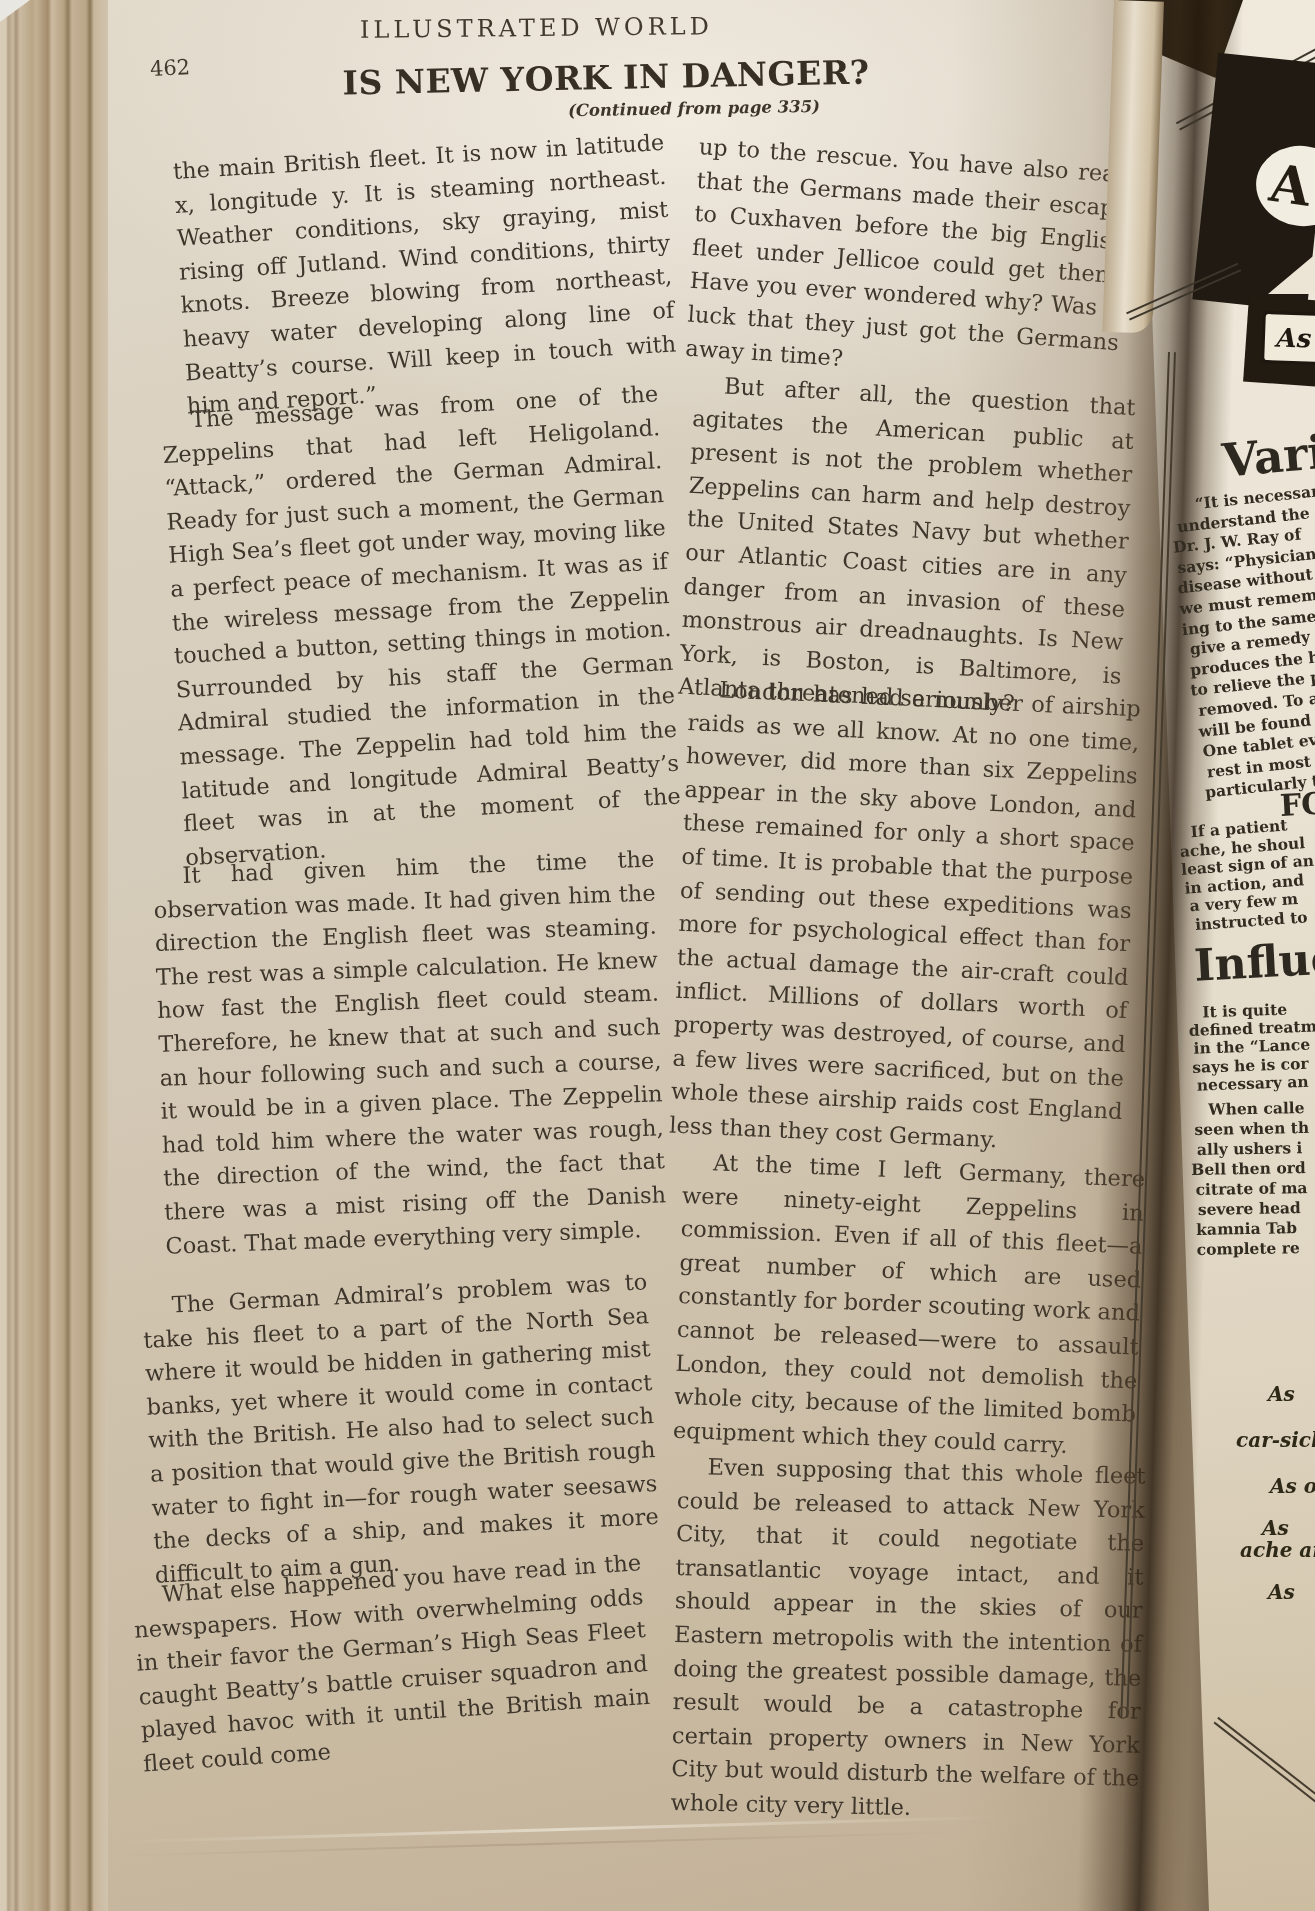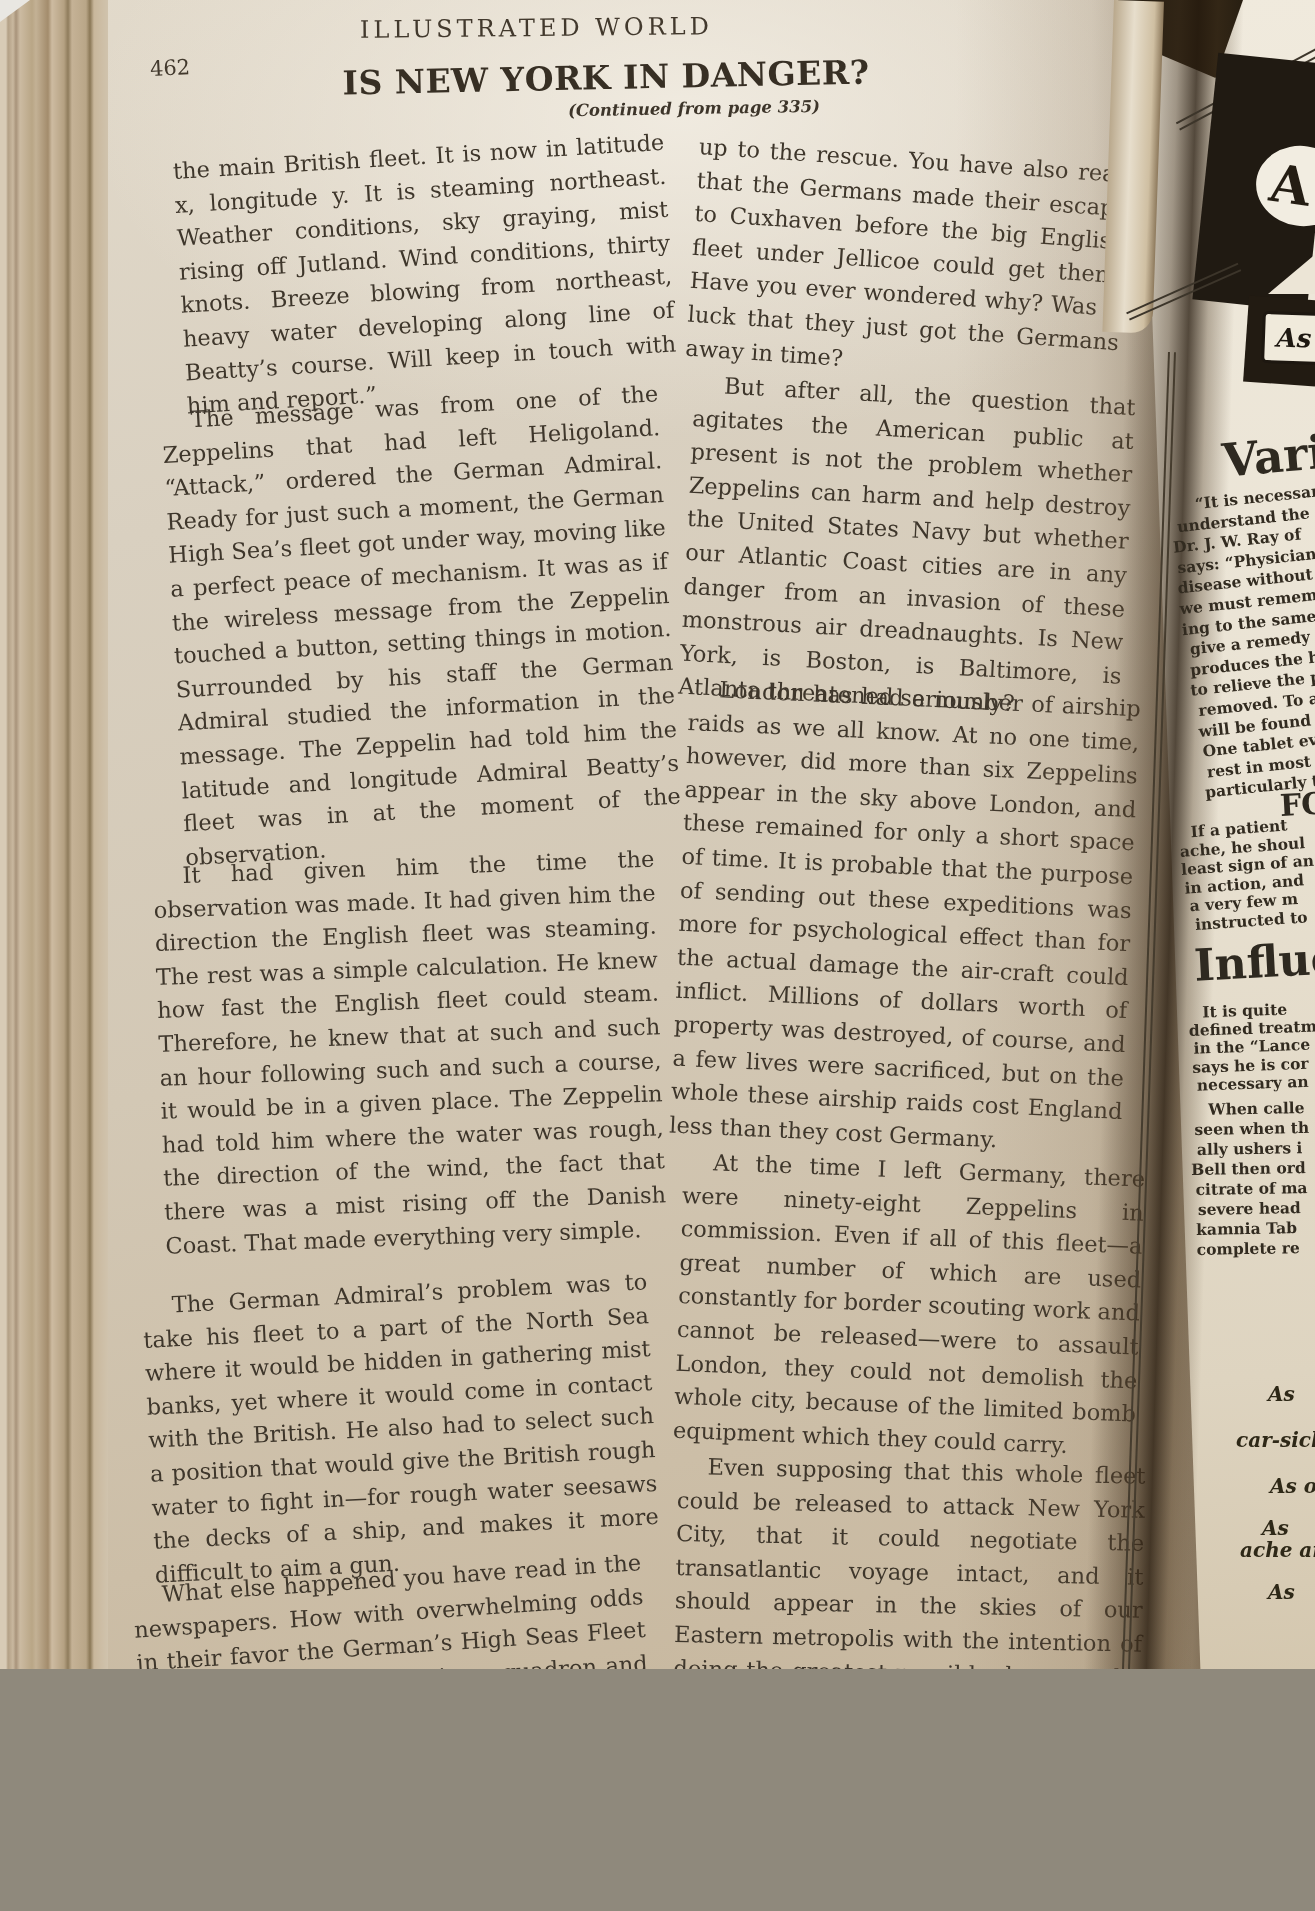--- a/index.html
+++ b/index.html
@@ -1,16 +1,16 @@
 <!DOCTYPE html>
 <html><head>
 <meta charset="utf-8">
 <style>
   html,body{margin:0;padding:0;background:#8f897c;}
-  .scene{position:relative;width:1315px;height:1669px;overflow:hidden;
+  .scene{position:relative;width:1315px;height:1911px;overflow:hidden;
          font-family:"DejaVu Serif","Liberation Serif",serif;background:#8f897c;}
   .abs{position:absolute;}
 
   
   .main-page{left:0;top:0;width:1212px;height:1911px;
     background:
       radial-gradient(ellipse 950px 520px at 56% 6%, rgba(243,238,228,.85), rgba(243,238,228,0) 62%),
       linear-gradient(168deg,#e2dacb 0%,#d9d0c0 26%,#d3c8b5 52%,#ccbea7 74%,#c2b197 100%);
     clip-path:polygon(0 0,1150px 0,1212px 1911px,0 1911px);}
   .fore-edge{left:0;top:0;width:108px;height:1911px;

